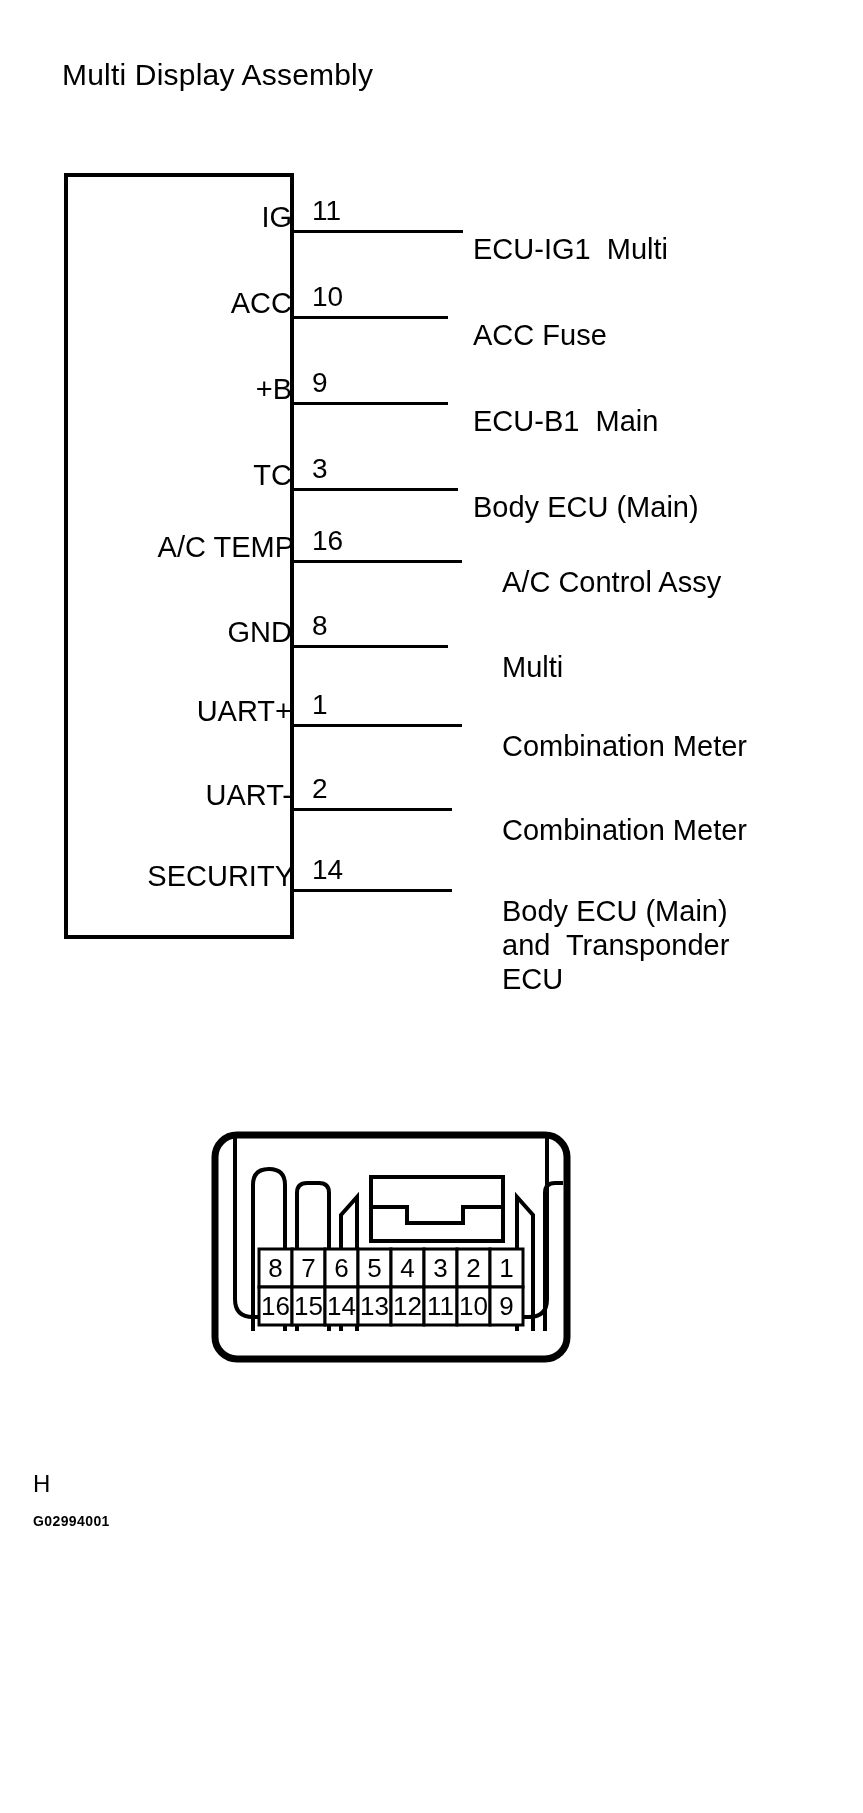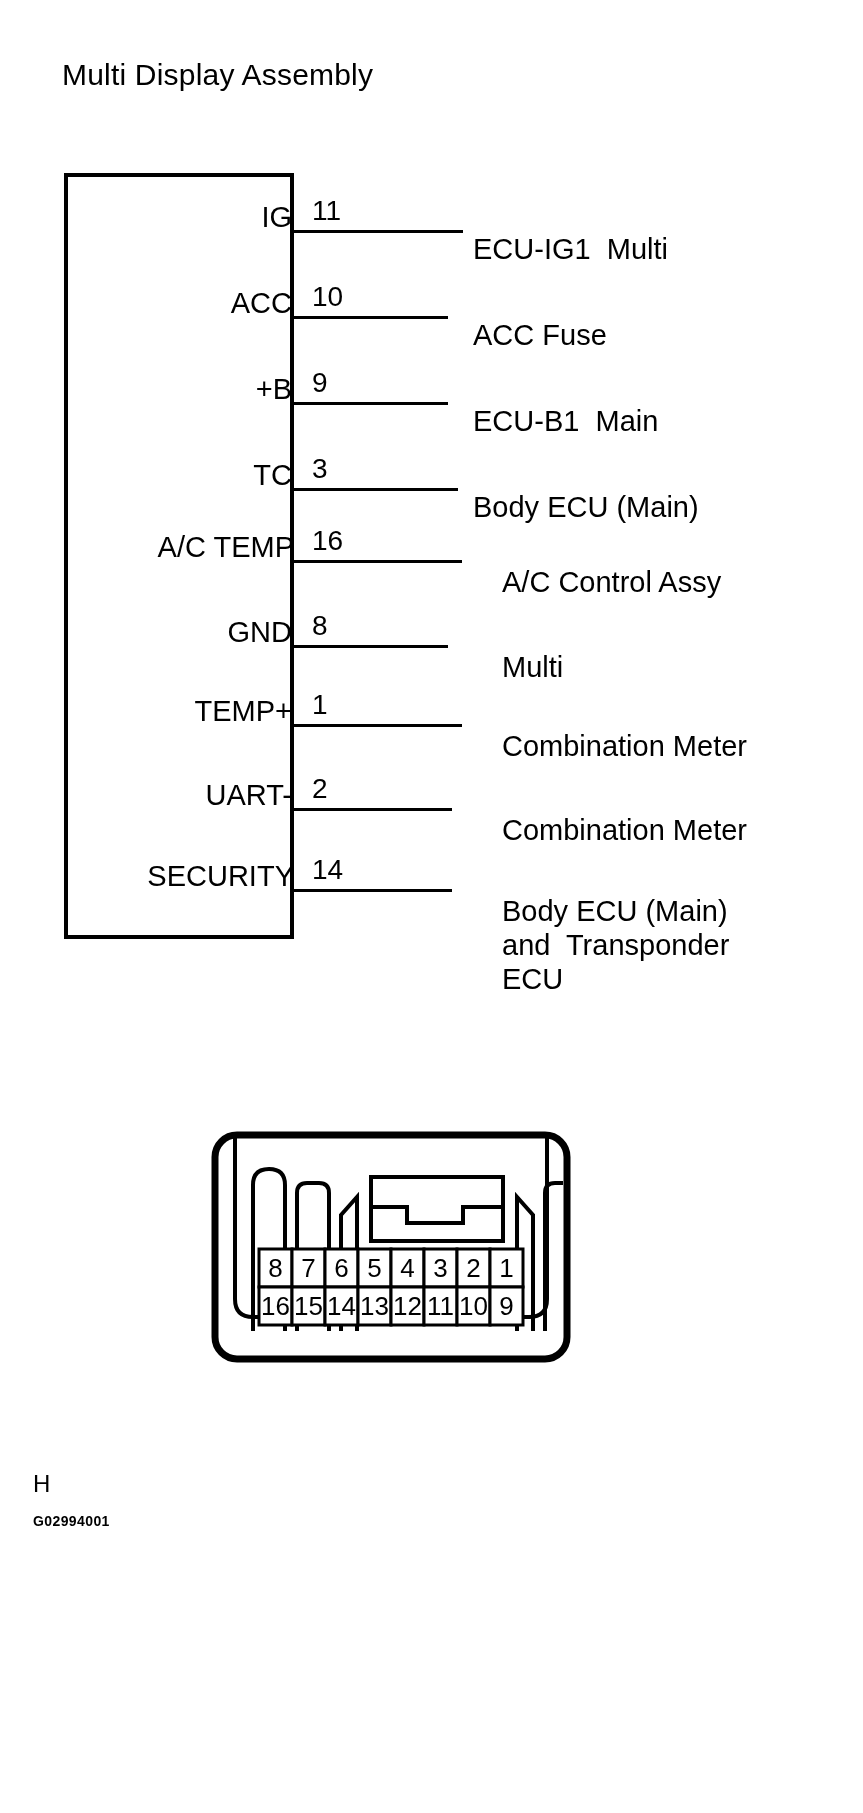--- a/index.html
+++ b/index.html
@@ -159,21 +159,21 @@
       <div class="pin-num">16</div>
       <div class="pin-target indent below">A/C Control Assy</div>
     </div>
     <div class="pin-row" style="top: 645px;">
       <div class="pin-name">GND</div>
       <div class="lead-line" style="width: 156px;"></div>
       <div class="pin-num">8</div>
       <div class="pin-target indent below">Multi</div>
     </div>
     <div class="pin-row" style="top: 724px;">
-      <div class="pin-name">TEMP+</div>
+      <div class="pin-name">UART+</div>
       <div class="lead-line" style="width: 170px;"></div>
       <div class="pin-num">1</div>
       <div class="pin-target indent below">Combination Meter</div>
     </div>
     <div class="pin-row" style="top: 808px;">
       <div class="pin-name">UART-</div>
       <div class="lead-line" style="width: 160px;"></div>
       <div class="pin-num">2</div>
       <div class="pin-target indent below">Combination Meter</div>
     </div>

